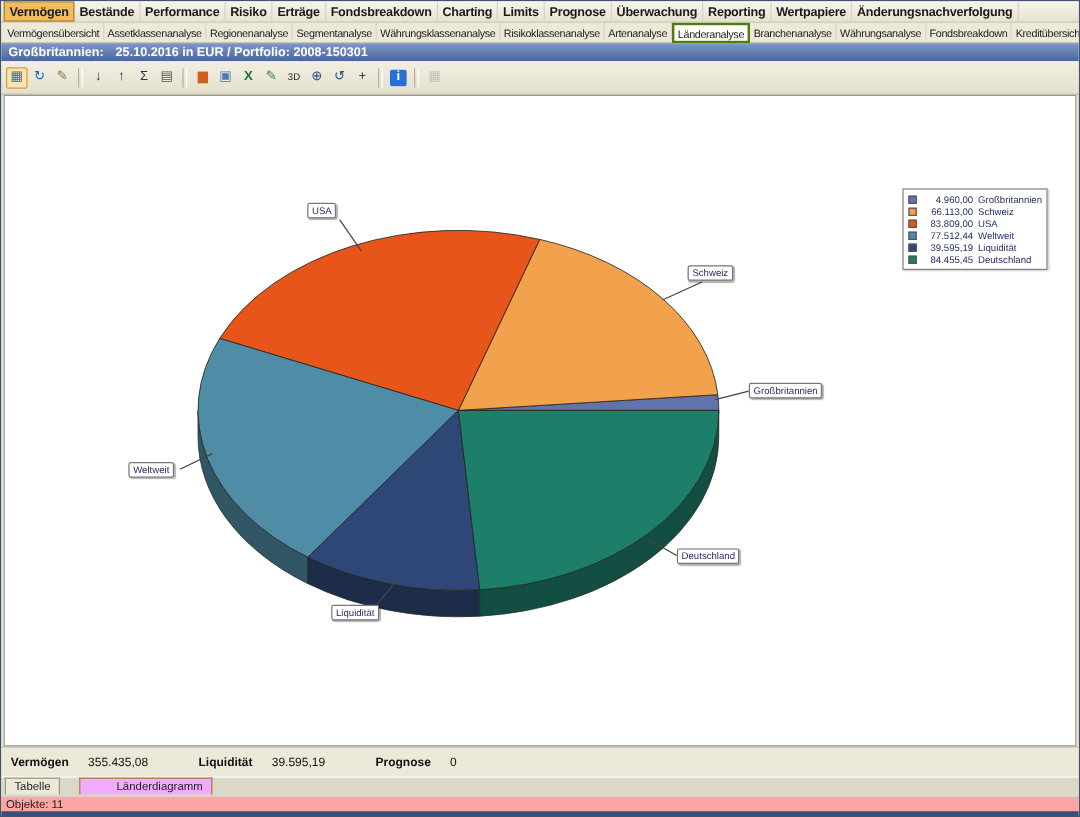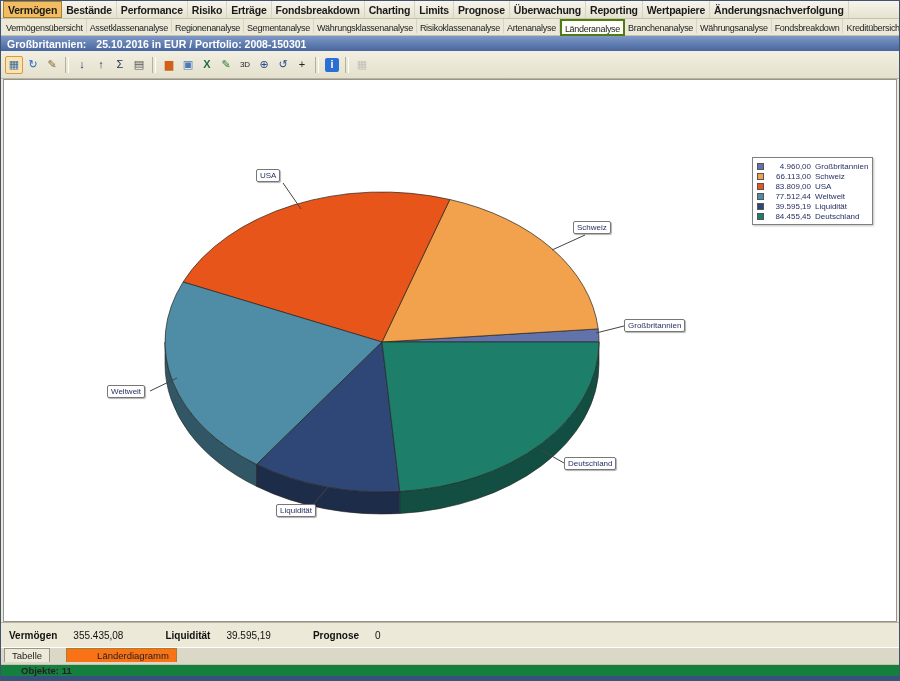--- a/index.html
+++ b/index.html
@@ -42,24 +42,24 @@
   .lval{width:44px;text-align:right;margin-right:4px;}
   
   .summary{height:25px;box-sizing:border-box;border-top:1px solid #b8b4a2;background:#ece9d8;
     display:flex;align-items:center;padding-left:8px;font-size:10px;color:#111;}
   .sumlabel{font-weight:bold;margin-right:16px;}
   .sumval{margin-right:42px;text-align:center;}
   
   .btabs{height:17px;box-sizing:border-box;background:#dcd8c8;display:flex;align-items:flex-start;
     padding-left:3px;gap:16px;border-top:1px solid #fff;}
   .btab{font-size:9.5px;padding:1px 7px;border:1px solid #9a957f;border-bottom:none;background:#ece9d8;color:#222;cursor:default;}
-  .btab.sel{background:#f97316;border-color:#a87f2e;padding-left:30px;}
-  
-  .statusbar{height:12px;box-sizing:border-box;font-size:9.5px;color:#222;background:#15803d;
-    border-top:1px solid #c6c2b0;padding-left:20px;line-height:11px;font-weight:bold;}
+  .btab.sel{background:#f0abfc;border-color:#a87f2e;padding-left:30px;}
+  
+  .statusbar{height:12px;box-sizing:border-box;font-size:9.5px;color:#222;background:#fca5a5;
+    border-top:1px solid #c6c2b0;padding-left:4px;line-height:11px;}
   .bottomedge{height:4px;background:#35517c;}
 </style>
 </head>
 <body>
 
 <div class="window">
 
   <div class="menubar">
       <div class="mitem sel">Vermögen</div>
       <div class="mitem">Bestände</div>

